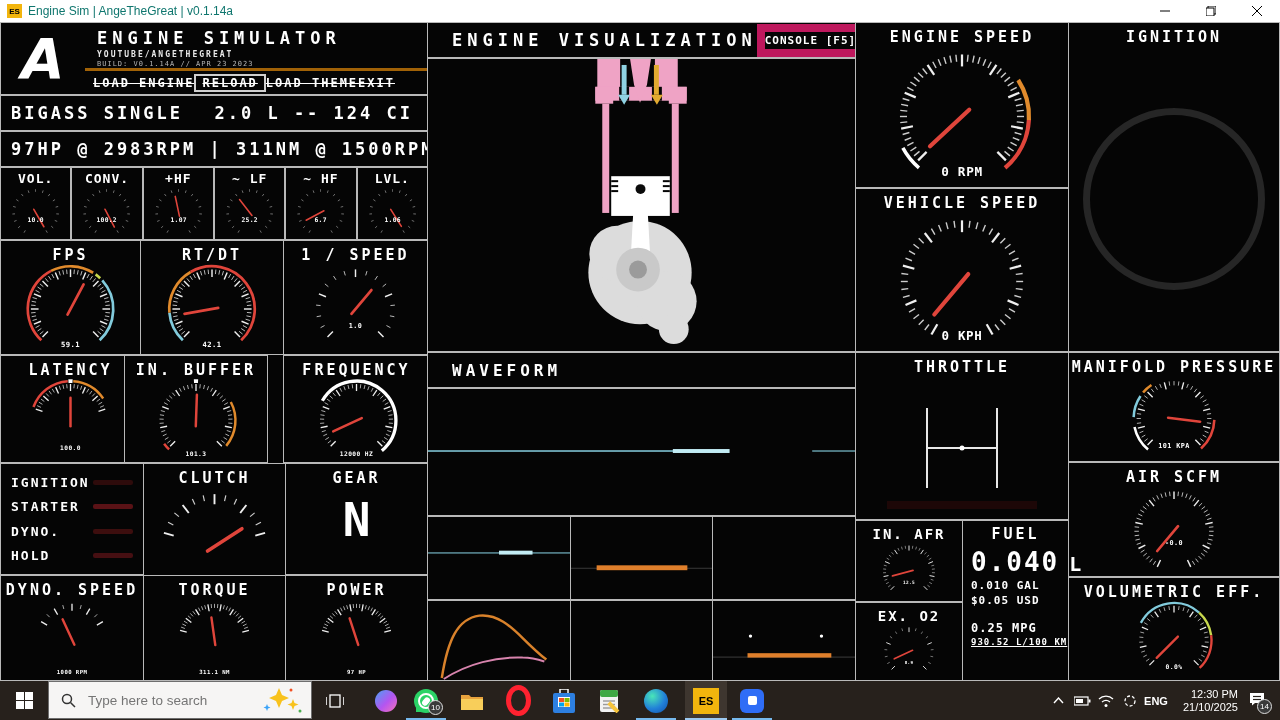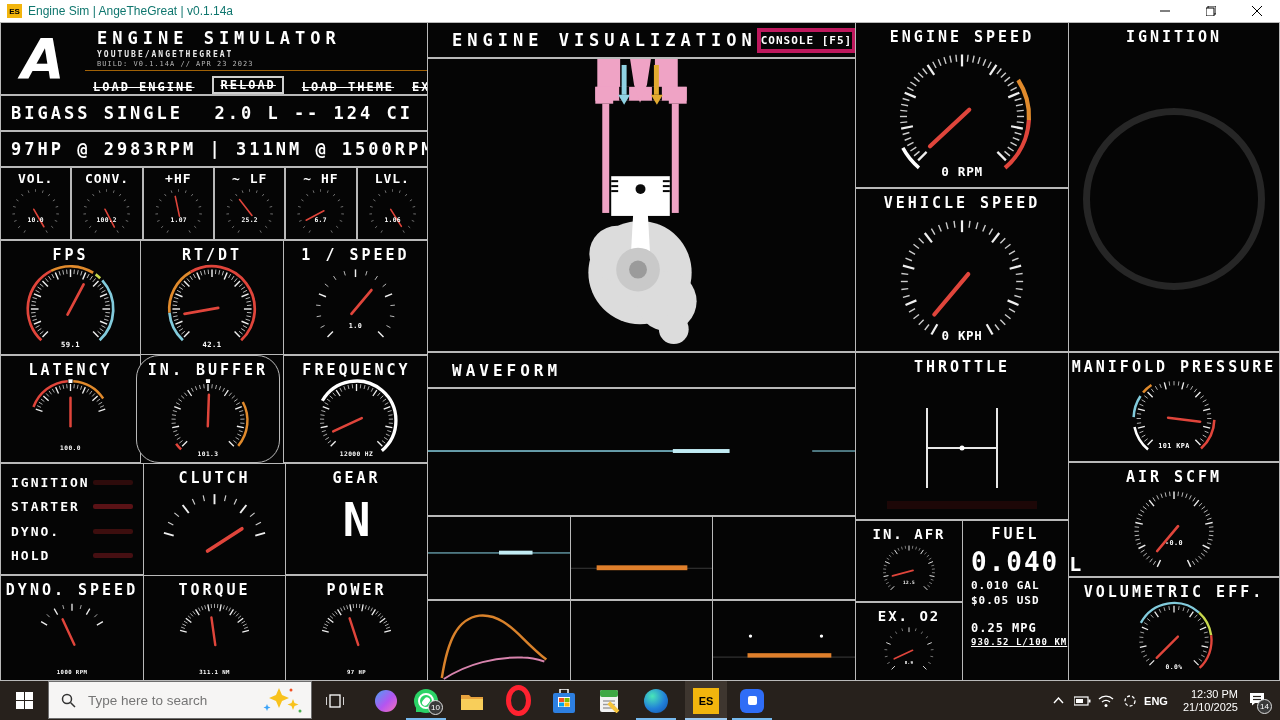--- a/index.html
+++ b/index.html
@@ -23,57 +23,57 @@
 
   
   #p-hdr{left:0;top:0;width:428px;height:73px;flex-direction:row;}
   .logo-box{width:84px;height:100%;display:flex;align-items:center;justify-content:center;}
   .logo-a{font-family:"DejaVu Sans",sans-serif;font-style:italic;font-weight:bold;font-size:56px;line-height:1;color:#fff;}
   .hdr-right{flex:1;display:flex;flex-direction:column;min-width:0;}
   .hdr-titles{padding:5px 0 0 12px;flex:1;}
   .hdr-title{font-size:17px;font-weight:bold;letter-spacing:5px;}
   .hdr-sub{font-size:8px;letter-spacing:2px;margin-top:2px;color:#e8e8e8;font-weight:bold;}
   .hdr-build{font-size:7px;letter-spacing:1px;color:#b5b5b5;margin-top:1px;}
-  .hdr-menu{border-top:1px solid #a16207;height:23px;display:flex;align-items:flex-end;gap:18px;padding:0 6px 0 8px;}
+  .hdr-menu{border-top:3px solid #a16207;height:23px;display:flex;align-items:center;padding:0 6px 0 8px;}
   .mitem{font-size:12px;font-weight:bold;letter-spacing:2px;text-decoration:line-through;white-space:nowrap;cursor:default;}
   .mitem.boxed{border:2px solid #cfcfcf;padding:0 6px;}
 
   #p-name{left:0;top:73px;width:428px;height:36px;flex-direction:row;align-items:center;padding:0 14px 0 10px;justify-content:space-between;}
   #p-name span,#p-hp span{font-size:17px;font-weight:bold;letter-spacing:3px;white-space:nowrap;}
   #p-hp{left:0;top:109px;width:428px;height:36px;flex-direction:row;align-items:center;padding-left:10px;}
 
   .row-mini{position:absolute;left:0;top:145px;width:428px;height:73px;display:flex;}
   .mini-cell{flex:1;border:1px solid #b9b9b9;box-sizing:border-box;background:#050505;display:flex;flex-direction:column;overflow:hidden;}
   .mini-title{text-align:center;font-size:13px;font-weight:bold;letter-spacing:1px;padding-top:3px;white-space:nowrap;}
 
   
   #p-fps{left:0;top:218px;width:141px;height:115px;}
   #p-rtdt{left:140px;top:218px;width:144px;height:115px;}
   #p-speed{left:283px;top:218px;width:145px;height:115px;}
   
   #p-lat{left:0;top:333px;width:141px;height:108px;}
-  #p-buf{left:136px;top:333px;width:144px;height:108px;border-radius:23px;}
+  #p-buf{left:124px;top:333px;width:144px;height:108px;}
   #p-freq{left:283px;top:333px;width:147px;height:108px;}
   
   #p-tog{left:0;top:441px;width:144px;height:112px;justify-content:space-around;padding:6px 10px;}
   .tog-row{display:flex;align-items:center;justify-content:space-between;}
   .tog-label{font-size:13px;font-weight:bold;letter-spacing:2px;}
   .tog-bar{width:40px;height:5px;border-radius:2px;}
   #p-clutch{left:143px;top:441px;width:143px;height:144px;}
   #p-gear{left:285px;top:441px;width:143px;height:112px;align-items:center;}
   .gear-val{font-size:46px;font-weight:bold;margin-top:6px;}
   
   #p-dyno{left:0;top:553px;width:144px;height:106px;}
   #p-torque{left:143px;top:553px;width:143px;height:106px;}
   #p-power{left:285px;top:553px;width:143px;height:106px;}
 
   
   #p-vizhdr{left:427px;top:0;width:429px;height:36px;flex-direction:row;align-items:center;}
   #p-vizhdr .ptitle{padding:0 0 0 24px;font-size:17px;letter-spacing:5px;}
-  .console-btn{margin-left:auto;margin-right:8px;border:4px solid #be185d;font-size:11px;font-weight:bold;letter-spacing:1px;padding:2px 0;white-space:nowrap;cursor:default;}
+  .console-btn{margin-left:auto;margin-right:8px;border:8px solid #be185d;font-size:11px;font-weight:bold;letter-spacing:1px;padding:2px 0;white-space:nowrap;cursor:default;}
   #p-viz{left:427px;top:36px;width:429px;height:294px;}
   #p-wfhdr{left:427px;top:330px;width:429px;height:36px;justify-content:center;}
   #p-wfhdr .ptitle{text-align:left;padding:0 0 0 24px;font-size:16px;letter-spacing:4px;}
   #p-wf{left:427px;top:366px;width:429px;height:128px;}
   #p-s00{left:427px;top:494px;width:144px;height:84px;}
   #p-s10{left:570px;top:494px;width:143px;height:84px;}
   #p-s20{left:712px;top:494px;width:144px;height:84px;}
   #p-s01{left:427px;top:578px;width:144px;height:81px;}
   #p-s11{left:570px;top:578px;width:143px;height:81px;}
   #p-s21{left:712px;top:578px;width:144px;height:81px;}

